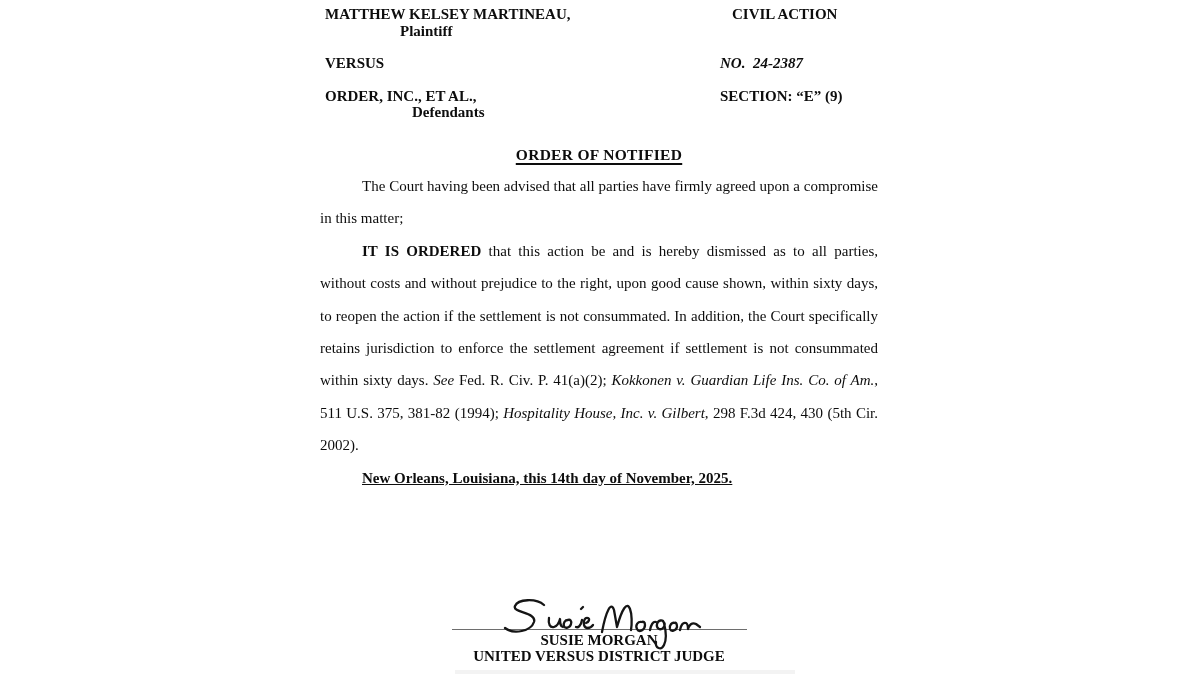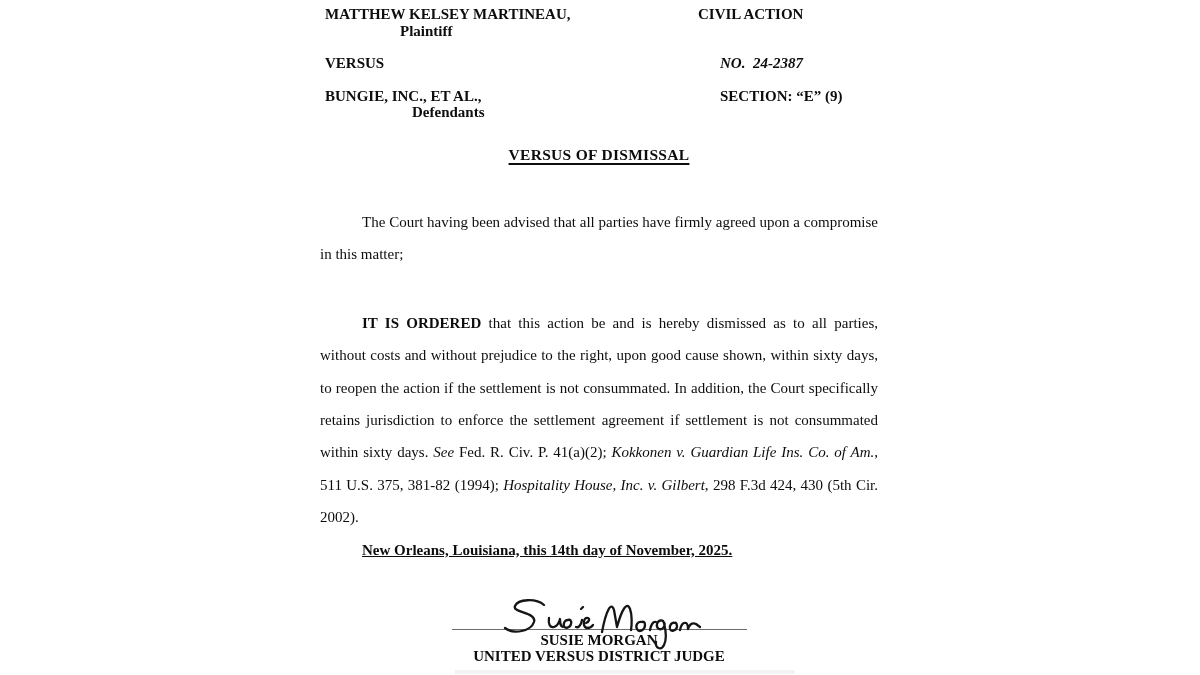--- a/index.html
+++ b/index.html
@@ -49,21 +49,21 @@
     top: 170px;
     left: 0;
     width: 558px;
     font-size: 15px;
     line-height: 32.4px;
   }
   .order-body p {
     margin: 0;
     text-indent: 42px;
   }
-  .order-body p.justify { text-align: justify; margin-top: 36px; }
+  .order-body p.justify { text-align: justify; }
   .order-body p.plain   { text-align: left; }
   .sig-script {
     position: absolute;
     left: 182px;
     top: 596px;
     z-index: 2;
   }
   .sig-line {
     position: absolute;
     left: 132px;
@@ -104,28 +104,28 @@
   }
 </style>
 </head>
 <body>
 
 <div class="page">
   <div class="doc">
 
     <span class="cap" style="top:6px;   left:5px;">MATTHEW KELSEY MARTINEAU,</span>
     <span class="cap" style="top:23px;  left:80px;">Plaintiff</span>
-    <span class="cap" style="top:6px;   left:378px;text-align:right;">CIVIL ACTION</span>
+    <span class="cap" style="top:6px;   left:412px;text-align:right;">CIVIL ACTION</span>
     <span class="cap" style="top:55px;  left:5px;">VERSUS</span>
     <span class="cap" style="top:55px;  left:400px;font-style:italic;">NO.  24-2387</span>
-    <span class="cap" style="top:88px;  left:5px;">BUNGIE, INC., ET AL.,</span>
+    <span class="cap" style="top:88px;  left:5px;">ORDER, INC., ET AL.,</span>
     <span class="cap" style="top:88px;  left:400px;">SECTION: “E” (9)</span>
     <span class="cap" style="top:104px; left:92px;">Defendants</span>
 
-    <h1 class="order-title">VERSUS OF DISMISSAL</h1>
+    <h1 class="order-title">ORDER OF NOTIFIED</h1>
 
     <div class="order-body">
         <p class="justify"><span>The Court having been advised that all parties have firmly agreed upon a compromise in this matter;</span></p>
         <p class="justify"><span style="font-weight: bold;">IT IS ORDERED</span><span> that this action be and is hereby dismissed as to all parties, without costs and without prejudice to the right, upon good cause shown, within sixty days, to reopen the action if the settlement is not consummated.  In addition, the Court specifically retains jurisdiction to enforce the settlement agreement if settlement is not consummated within sixty days.  </span><span style="font-style: italic;">See</span><span> Fed. R. Civ. P. 41(a)(2); </span><span style="font-style: italic;">Kokkonen v. Guardian Life Ins. Co. of Am.</span><span>, 511 U.S. 375, 381-82 (1994); </span><span style="font-style: italic;">Hospitality House, Inc. v. Gilbert</span><span>, 298 F.3d 424, 430 (5th Cir. 2002).</span></p>
         <p class="plain"><span style="font-weight: bold; text-decoration: underline;">New Orleans, Louisiana, this 14th day of November, 2025.</span></p>
       </div>
 
     <svg class="sig-script" width="200" height="62" viewBox="0 0 200 62" aria-hidden="true">
       <g fill="none" stroke="#151515" stroke-width="2.3" stroke-linecap="round" stroke-linejoin="round">
         <path d="M42,9 C34,2 16,3 13,10 C10,17 35,16 32,26 C29,35 12,39 3,32"></path>

